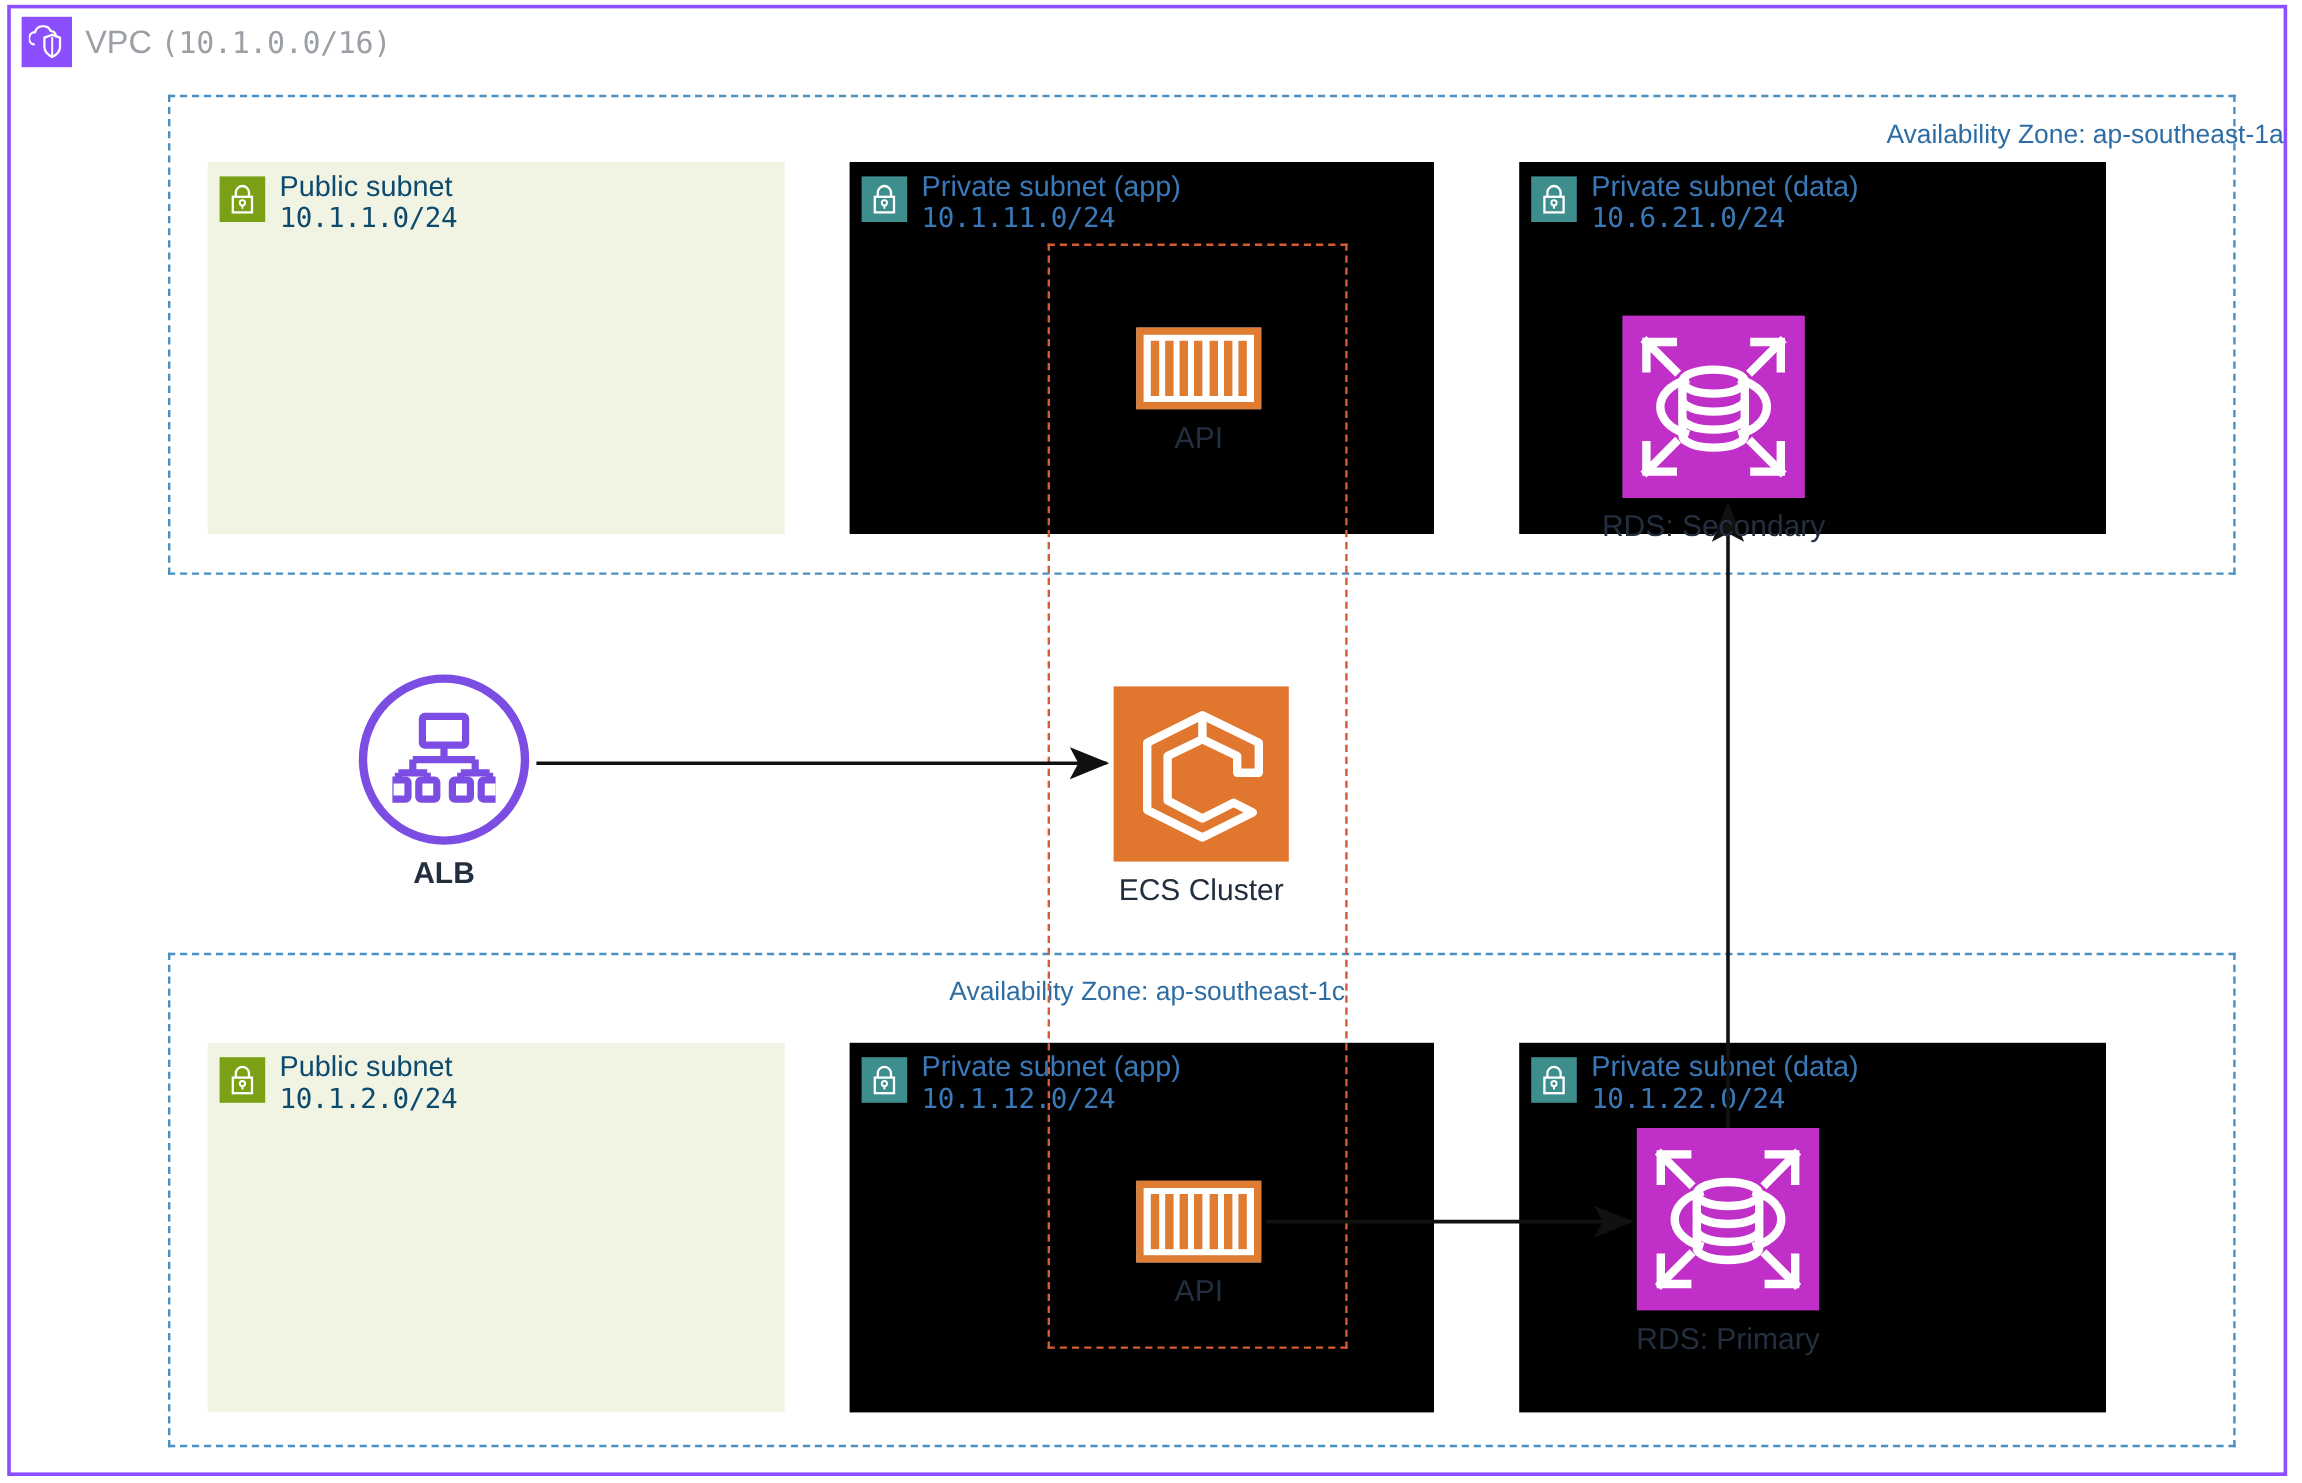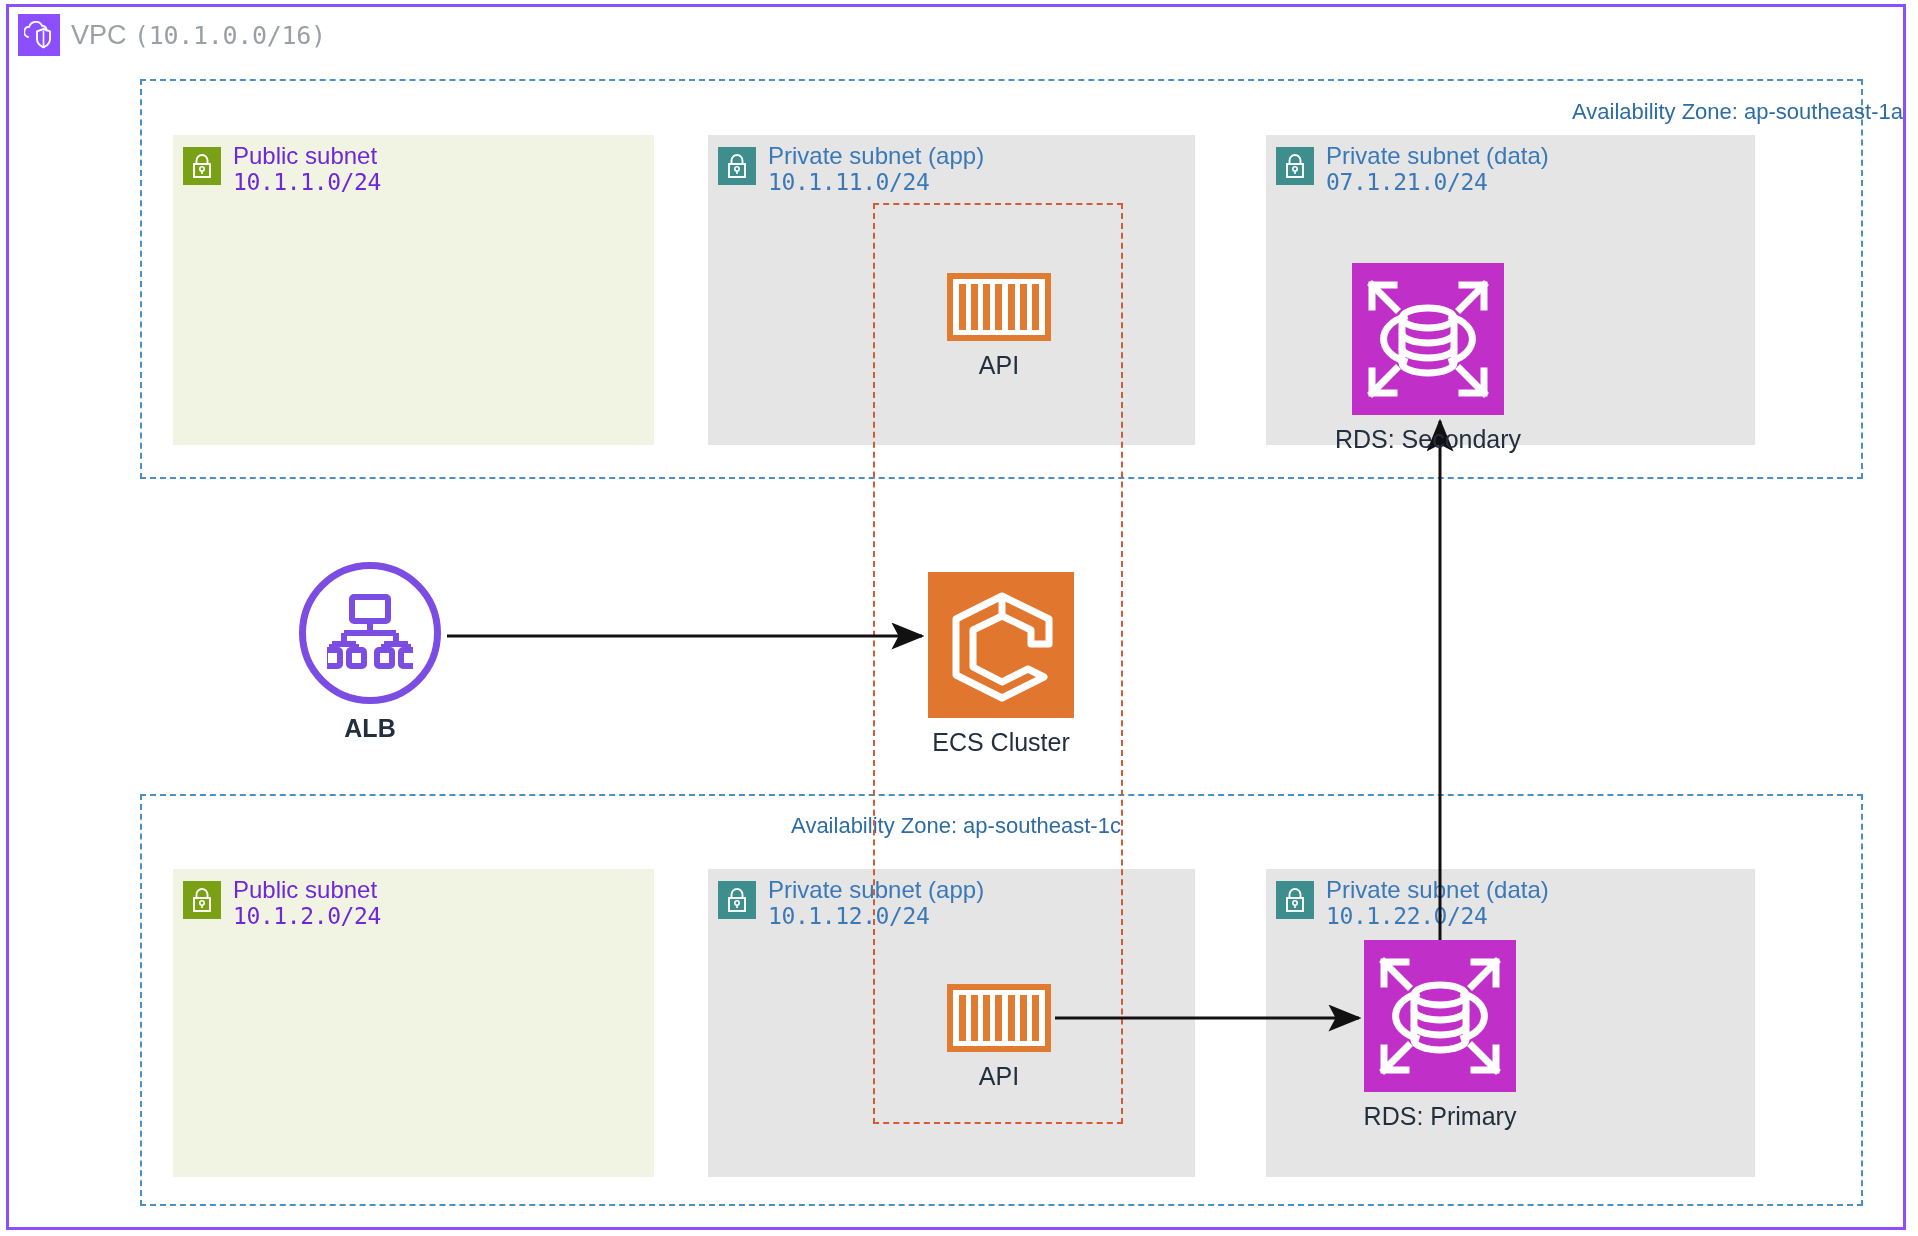--- a/index.html
+++ b/index.html
@@ -19,29 +19,29 @@
   .az-label{position:absolute;font-size:22px;color:#2E6DA4;white-space:nowrap;
             text-align:center;left:0;right:0;}
   #az-a{left:131px;top:72px;width:1723px;height:400px;}
   #az-c{left:131px;top:787px;width:1723px;height:412px;}
   #az-a-label{top:92px;text-align:right;}
   #az-c-label{top:806px;}
 
   
   .subnet{position:absolute;box-sizing:border-box;}
   .subnet.public{background:#F2F4E3;}
-  .subnet.private{background:#e5e5e5;}
+  .subnet.private{background:#000000;}
   .sn-lock{position:absolute;left:10px;top:12px;width:38px;height:38px;
            display:flex;align-items:center;justify-content:center;}
   .sn-lock.green{background:#7AA116;}
   .sn-lock.teal{background:#3F8E8E;}
   .sn-text{position:absolute;left:60px;top:8px;line-height:1.12;}
   .sn-name{font-size:24px;white-space:nowrap;}
   .sn-cidr{font-size:23px;font-family:"DejaVu Sans Mono",monospace;white-space:nowrap;letter-spacing:-0.4px;}
-  .public .sn-name,.public .sn-cidr{color:#6d28d9;}
+  .public .sn-name,.public .sn-cidr{color:#0c4a6e;}
   .private .sn-name,.private .sn-cidr{color:#3A79B8;}
 
   
   #sn-pub-a{left:164px;top:128px;width:481px;height:310px;}
   #sn-app-a{left:699px;top:128px;width:487px;height:310px;}
   #sn-data-a{left:1257px;top:128px;width:489px;height:310px;}
   
   #sn-pub-c{left:164px;top:862px;width:481px;height:308px;}
   #sn-app-c{left:699px;top:862px;width:487px;height:308px;}
   #sn-data-c{left:1257px;top:862px;width:489px;height:308px;}
@@ -141,21 +141,21 @@
       <div class="sn-lock teal">
         <svg width="24" height="26" viewBox="0 0 24 26">
           <path d="M6.5 11 V7.5 a5.5 5.5 0 0 1 11 0 V11" fill="none" stroke="#fff" stroke-width="1.9"></path>
           <rect x="4" y="11" width="16" height="13" fill="none" stroke="#fff" stroke-width="1.9"></rect>
           <circle cx="12" cy="16" r="2.2" fill="none" stroke="#fff" stroke-width="1.6"></circle>
           <line x1="12" y1="17.8" x2="12" y2="21" stroke="#fff" stroke-width="1.6"></line>
         </svg>
       </div>
       <div class="sn-text">
         <div class="sn-name">Private subnet (data)</div>
-        <div class="sn-cidr">07.1.21.0/24</div>
+        <div class="sn-cidr">10.6.21.0/24</div>
       </div>
     </div>
 
     <div class="az-box" id="az-c"></div>
     <div class="az-label" id="az-c-label">Availability Zone: ap-southeast-1c</div>
 
     <div class="subnet public" id="sn-pub-c">
       <div class="sn-lock green">
         <svg width="24" height="26" viewBox="0 0 24 26">
           <path d="M6.5 11 V7.5 a5.5 5.5 0 0 1 11 0 V11" fill="none" stroke="#fff" stroke-width="1.9"></path>

